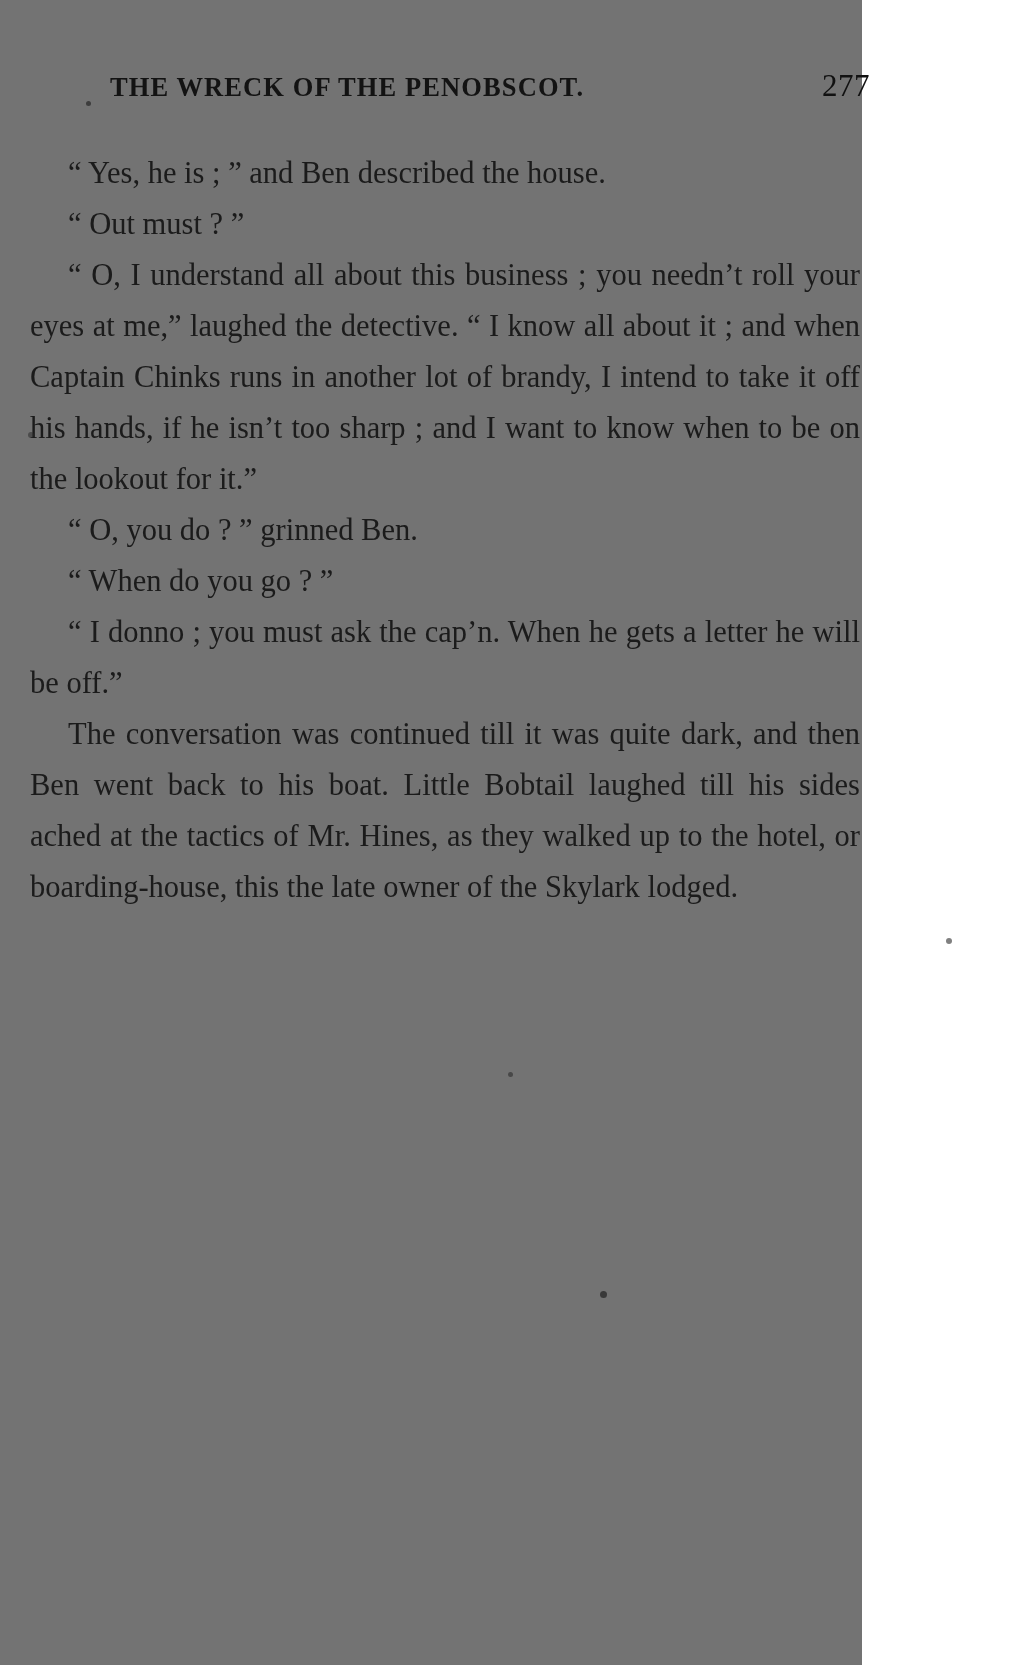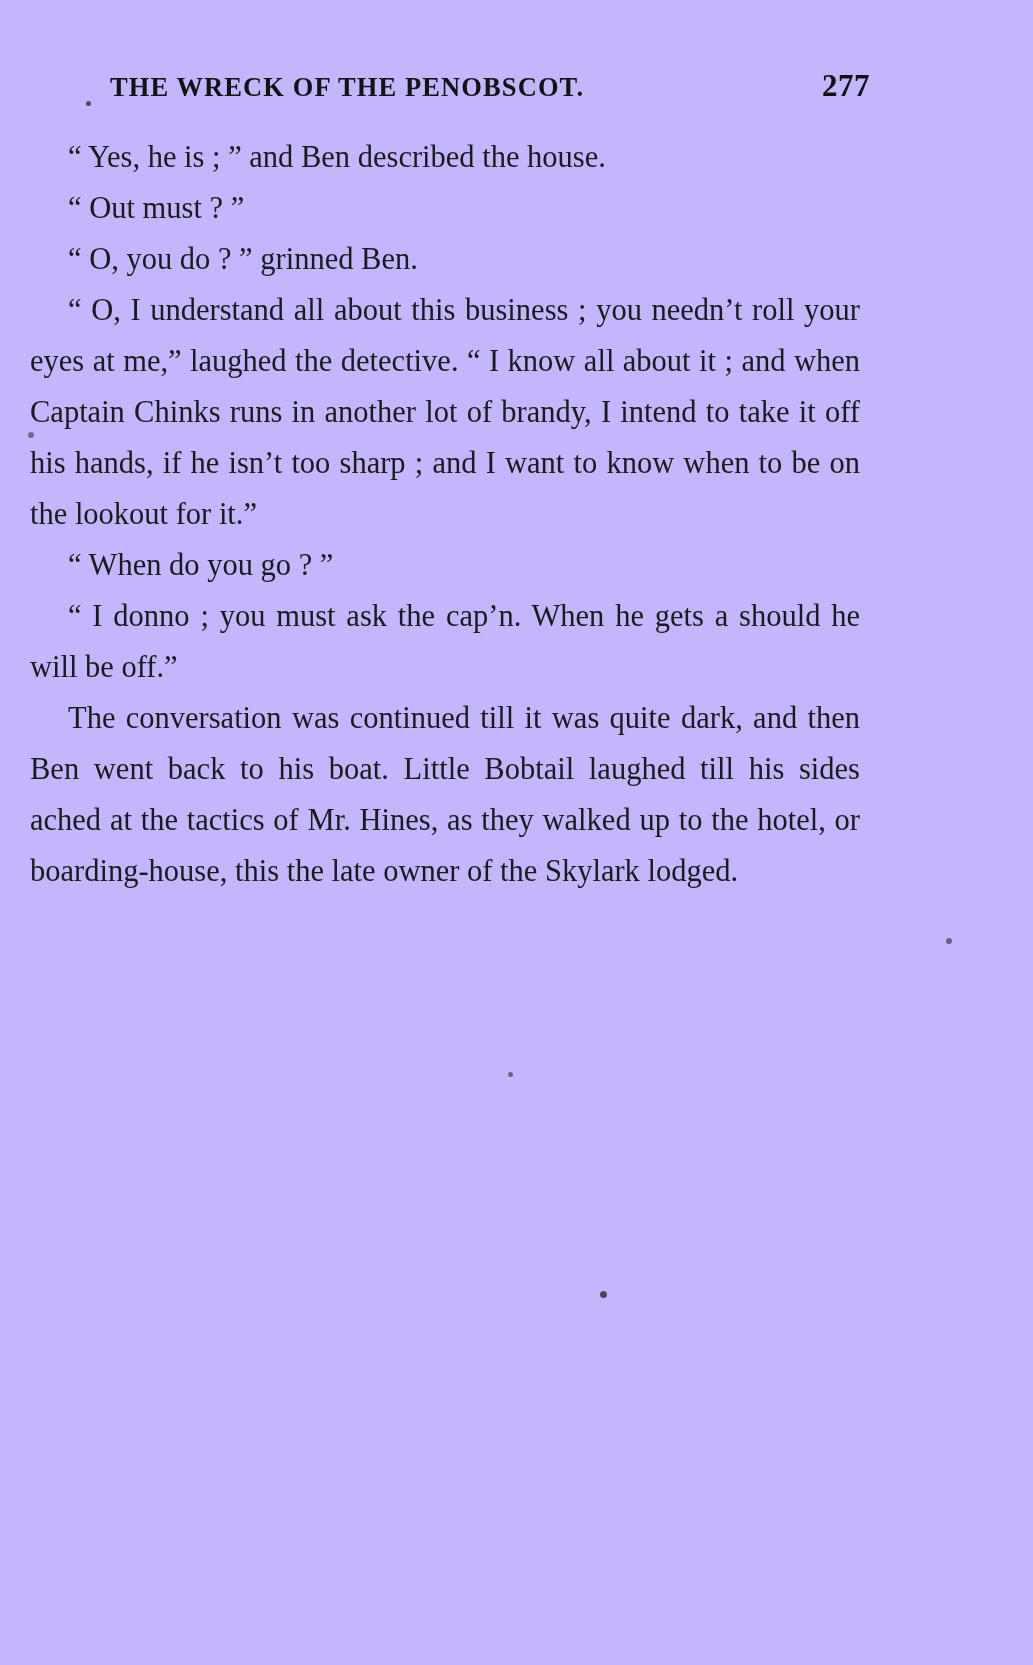--- a/index.html
+++ b/index.html
@@ -12,51 +12,51 @@
     height: 1665px;
     position: relative;
     font-family: "Liberation Serif", serif;
     color: #1a1a1a;
     overflow: hidden;
   }
   .page {
     position: absolute;
     left: 0;
     top: 0;
-    width: 1033px;
+    width: 862px;
     height: 1665px;
-    background: #c4b5fd;
+    background: #737373;
   }
   .page-header {
     position: absolute;
     left: 110px;
     top: 68px;
     width: 760px;
     display: flex;
     align-items: baseline;
     justify-content: space-between;
   }
   .running-head {
     font-variant: small-caps;
     font-weight: bold;
     font-size: 26.5px;
     letter-spacing: 1.1px;
     color: #131313;
     white-space: nowrap;
   }
   .folio {
-    font-weight: bold;
+    font-weight: normal;
     font-size: 31px;
     color: #111111;
     letter-spacing: 0.5px;
   }
   .body-text {
     position: absolute;
     left: 30px;
-    top: 132px;
+    top: 148px;
     width: 830px;
     font-size: 30.5px;
     line-height: 51px;
     text-align: justify;
     color: #1b1b1b;
   }
   .body-text p {
     margin: 0;
     text-indent: 38px;
   }
@@ -79,24 +79,24 @@
 <div class="page">
 
   <div class="page-header">
     <div class="running-head">THE WRECK OF THE PENOBSCOT.</div>
     <div class="folio">277</div>
   </div>
 
   <div class="body-text">
     <p>“ Yes, he is ; ” and Ben described the house.</p>
     <p>“ Out must ? ”</p>
+    <p>“ O, I understand all about this business ; you needn’t roll your eyes at me,” laughed the detective.  “ I know all about it ; and when Captain Chinks runs in another lot of brandy, I intend to take it off his hands, if he isn’t too sharp ; and I want to know when to be on the lookout for it.”</p>
     <p>“ O, you do ? ” grinned Ben.</p>
-    <p>“ O, I understand all about this business ; you needn’t roll your eyes at me,” laughed the detective.  “ I know all about it ; and when Captain Chinks runs in another lot of brandy, I intend to take it off his hands, if he isn’t too sharp ; and I want to know when to be on the lookout for it.”</p>
     <p>“ When do you go ? ”</p>
-    <p>“ I donno ; you must ask the cap’n.  When he gets a should he will be off.”</p>
+    <p>“ I donno ; you must ask the cap’n.  When he gets a letter he will be off.”</p>
     <p>The conversation was continued till it was quite dark, and then Ben went back to his boat. Little Bobtail laughed till his sides ached at the tactics of Mr. Hines, as they walked up to the hotel, or boarding-house, this the late owner of the Skylark lodged.</p>
   </div>
 
   <div class="speck s1"></div>
   <div class="speck s2"></div>
   <div class="speck s3"></div>
   <div class="speck s4"></div>
   <div class="speck s5"></div>
 
 </div>

